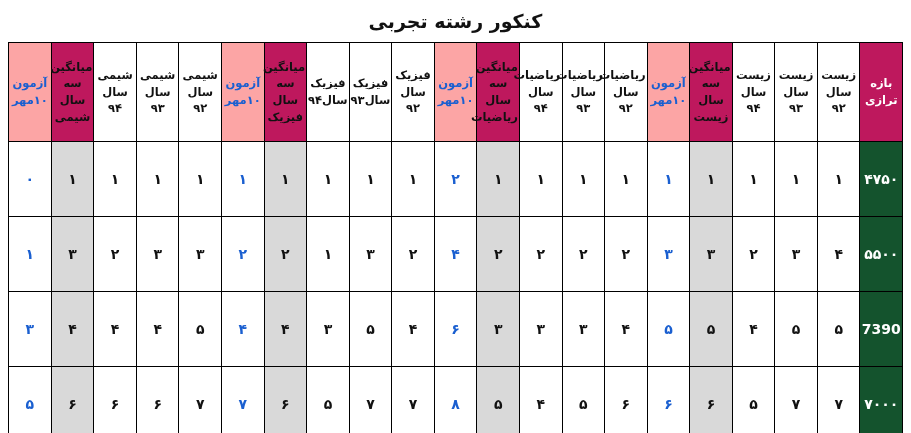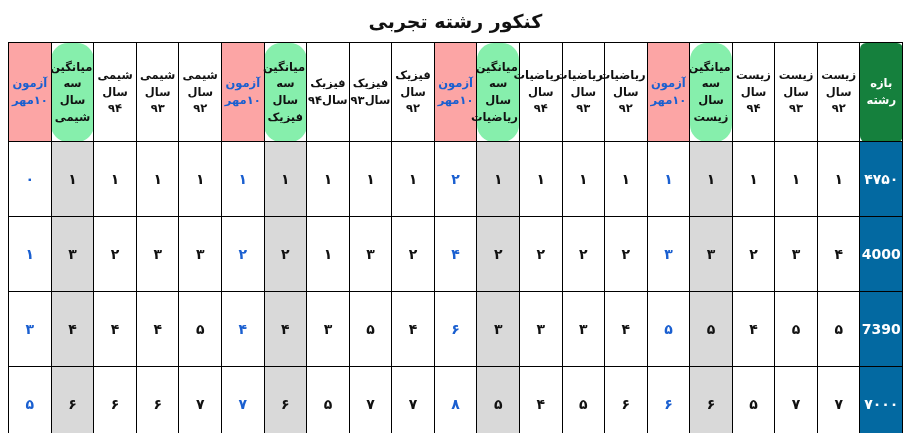--- a/index.html
+++ b/index.html
@@ -47,49 +47,49 @@
   }
   
   tr.head th {
     height: 92px;
     font-weight: bold;
     font-size: 11.5px;
     line-height: 1.45;
     padding: 3px 1px;
   }
   th.hdr-white { background: #ffffff; color: #111111; }
-  th.hdr-grey  { background: #86efac; color: #111111; border-radius: 17px; }
+  th.hdr-grey  { background: #be185d; color: #111111; }
   th.hdr-blue  { background: #fca5a5; color: #1a5fd0; }
-  th.hdr-dark  { background: #15803d; color: #ffffff; font-size: 15px; border-radius: 6px; }
+  th.hdr-dark  { background: #be185d; color: #ffffff; font-size: 15px; }
 
   
   tr.body-row td {
     height: 74px;
     font-size: 14px;
     font-weight: bold;
   }
   td.cell-white { background: #ffffff; color: #111111; }
   td.cell-grey  { background: #d9d9d9; color: #111111; }
   td.cell-blue  { background: #ffffff; color: #1a5fd0; }
-  td.cell-dark  { background: #0369a1; color: #ffffff; font-size: 15px; }
+  td.cell-dark  { background: #14532d; color: #ffffff; font-size: 15px; }
 
   .hdr-line { display: block; }
 </style>
 </head>
 <body>
 
 <div class="page">
   <div class="title">کنکور رشته تجربی</div>
   <div class="table-wrap">
     <table class="grid">
       <thead>
         <tr class="head">
             <th class="hdr-dark">
               <span class="hdr-line">بازه</span>
-              <span class="hdr-line">رشته</span>
+              <span class="hdr-line">ترازی</span>
             </th>
             <th class="hdr-white">
               <span class="hdr-line">زیست</span>
               <span class="hdr-line">سال ۹۲</span>
             </th>
             <th class="hdr-white">
               <span class="hdr-line">زیست</span>
               <span class="hdr-line">سال ۹۳</span>
             </th>
             <th class="hdr-white">
@@ -184,21 +184,21 @@
             <td class="cell-white">۱</td>
             <td class="cell-grey">۱</td>
             <td class="cell-blue">۱</td>
             <td class="cell-white">۱</td>
             <td class="cell-white">۱</td>
             <td class="cell-white">۱</td>
             <td class="cell-grey">۱</td>
             <td class="cell-blue">۰</td>
           </tr>
           <tr class="body-row">
-            <td class="cell-dark">4000</td>
+            <td class="cell-dark">۵۵۰۰</td>
             <td class="cell-white">۴</td>
             <td class="cell-white">۳</td>
             <td class="cell-white">۲</td>
             <td class="cell-grey">۳</td>
             <td class="cell-blue">۳</td>
             <td class="cell-white">۲</td>
             <td class="cell-white">۲</td>
             <td class="cell-white">۲</td>
             <td class="cell-grey">۲</td>
             <td class="cell-blue">۴</td>

